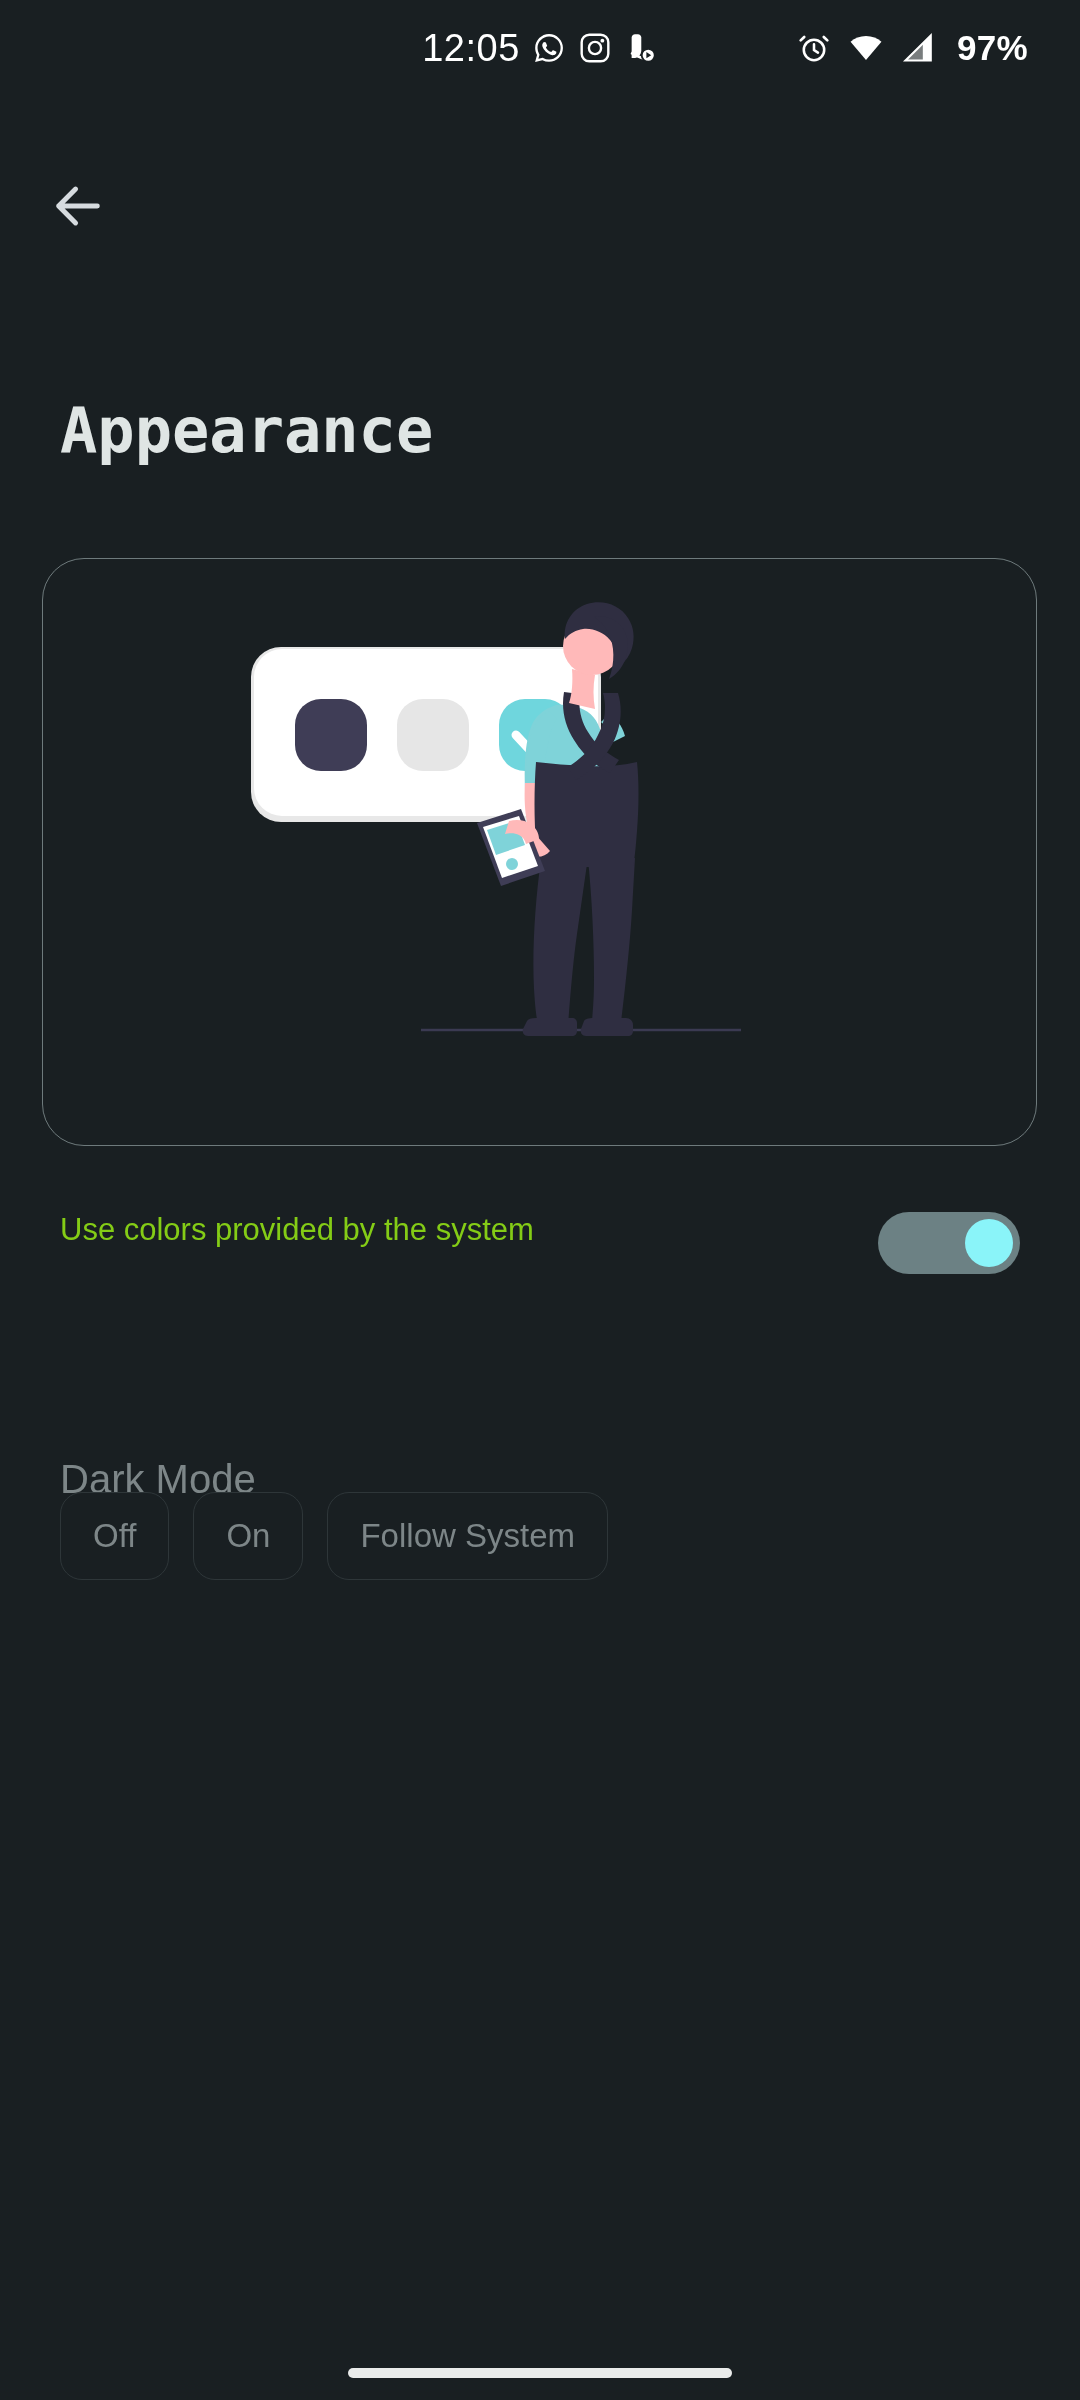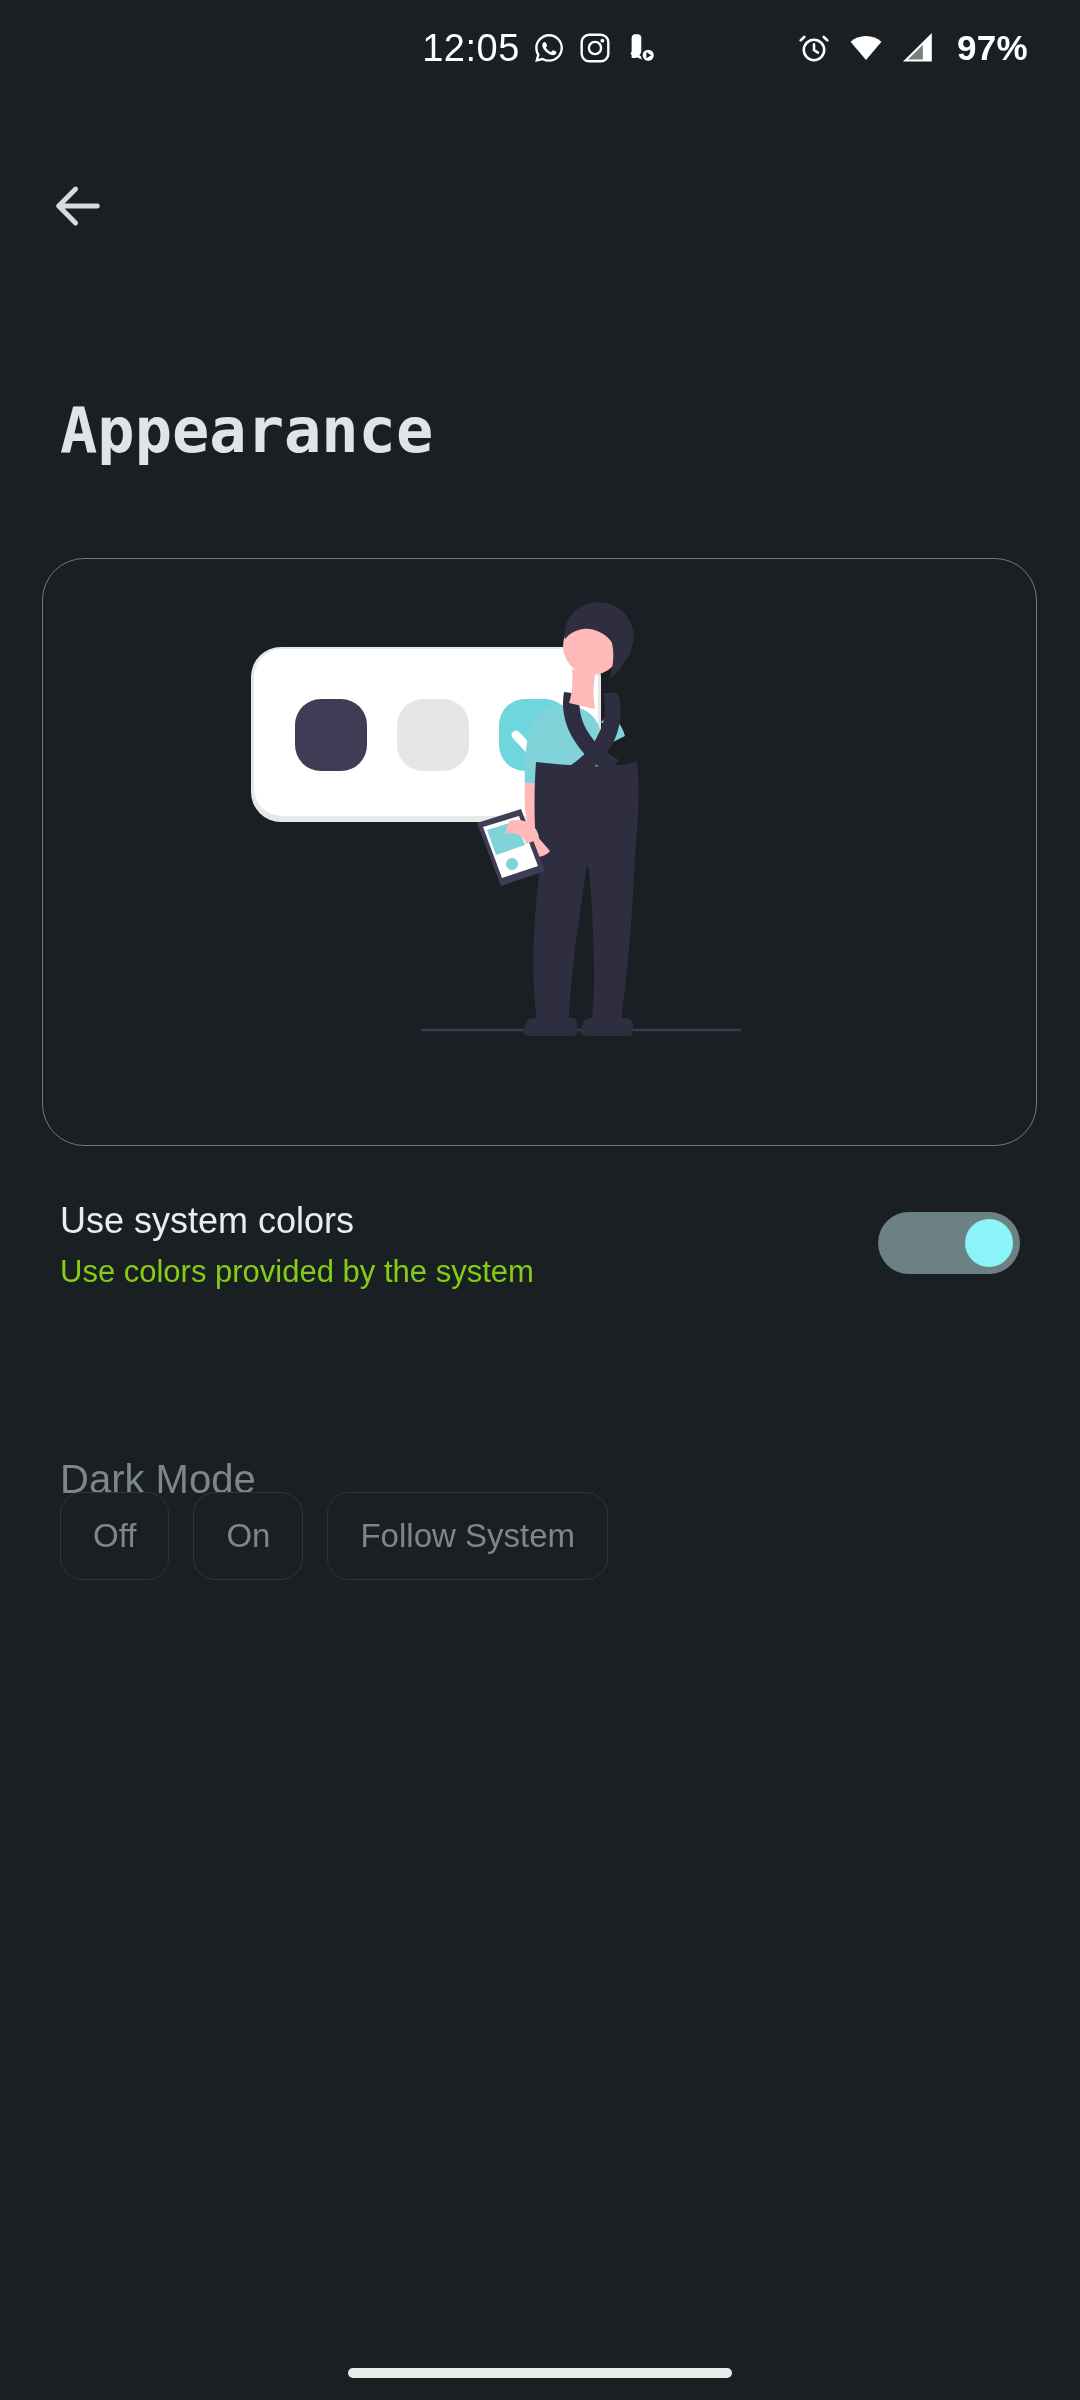--- a/index.html
+++ b/index.html
@@ -204,21 +204,20 @@
           <circle cx="469" cy="305" r="6" fill="#7FD3D9"></circle>
         </g>
 
         <path d="M466 262c8-2 16-1 22 3 5 4 8 9 8 15l-13 5c-1-4-3-7-7-9-4-2-9-2-14-1l4-13Z" fill="#FFB9B9"></path>
       </g>
     </svg>
   </div>
 
   <div class="setting-row">
     <div class="setting-texts">
-      <div class="setting-title">Use system colors</div>
       <div class="setting-sub">Use colors provided by the system</div>
     </div>
     <div class="switch">
       <div class="switch-thumb"></div>
     </div>
   </div>
 
   <div class="section-label">Dark Mode</div>
 
   <div class="chip-row">

